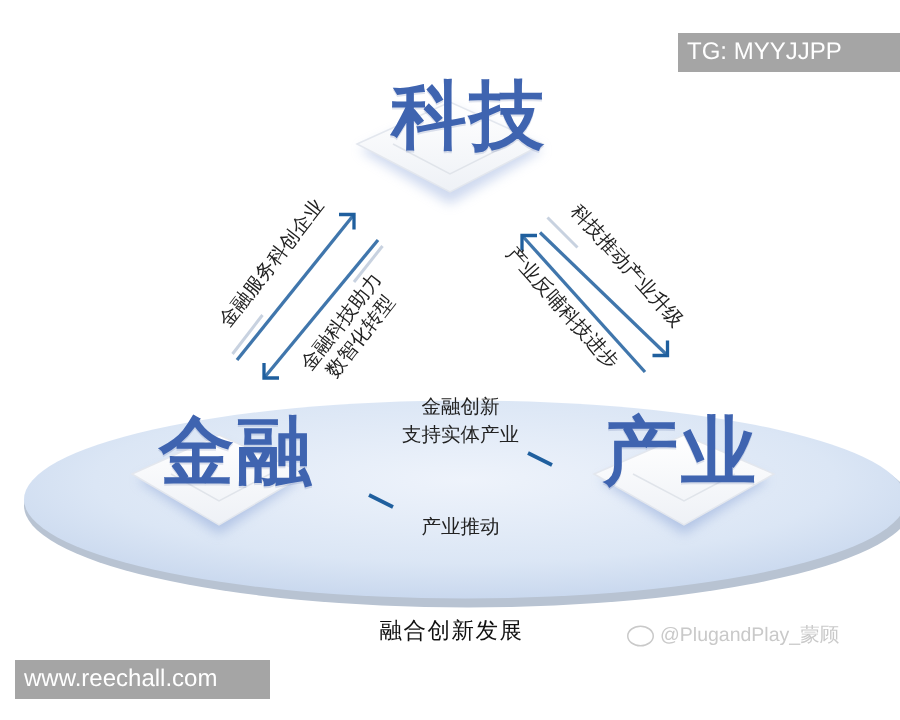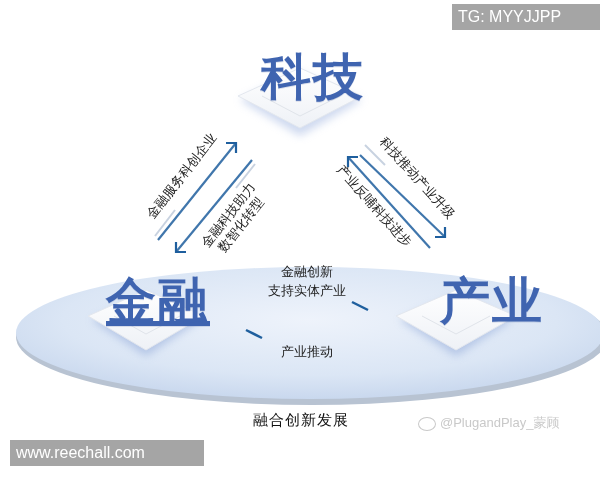--- a/index.html
+++ b/index.html
@@ -109,40 +109,40 @@
 
   <g>
     <line x1="238" y1="310" x2="366" y2="310" stroke="url(#arrowGradR)" stroke-width="2.5"></line>
     <polyline points="352,302 368,310" fill="none" stroke="#1f5f9e" stroke-width="2.5"></polyline>
     <line x1="248" y1="330" x2="378" y2="330" stroke="url(#arrowGradL)" stroke-width="2.5"></line>
     <polyline points="262,338 246,330" fill="none" stroke="#1f5f9e" stroke-width="2.5"></polyline>
   </g>
 </svg>
 
 <div class="node-title" style="left:261px; top:52px;">科技</div>
-<div class="node-title" style="left:106px; top:276px;text-decoration:underline;">金融</div>
-<div class="node-title" style="left:440px; top:276px;">产业</div>
+<div class="node-title" style="left:106px; top:276px;">金融</div>
+<div class="node-title" style="left:402px; top:276px;">产业</div>
 
 <div class="rot-label" style="left:130px; top:168px; transform: rotate(-52deg);">金融服务科创企业</div>
 <div class="rot-label" style="left:196px; top:204px; transform: rotate(-52deg);">
   <div>金融科技助力</div>
   <div>数智化转型</div>
 </div>
 
 <div class="rot-label" style="left:365px; top:170px; transform: rotate(48deg);">科技推动产业升级</div>
 <div class="rot-label" style="left:322px; top:198px; transform: rotate(48deg);">产业反哺科技进步</div>
 
 <div class="h-label" style="left:262px; top:262px; width:90px;">
   <div>金融创新</div>
   <div>支持实体产业</div>
 </div>
-<div class="h-label" style="left:262px; top:342px; width:90px;">
+<div class="h-label" style="left:262px; top:342px; width:90px;font-family:Liberation Mono, monospace;">
   <div>产业推动</div>
 </div>
 
 <div class="bottom-caption" style="left:253px; top:411px;">融合创新发展</div>
 
 <div class="weibo" style="left:418px; top:414px;">
   <span class="weibo-icon"></span><span>@PlugandPlay_蒙顾</span>
 </div>
 
-<div class="watermark-box" style="left:452px; top:4px; width:148px; box-sizing:border-box;">TG: MYYJJPP</div>
-<div class="watermark-box" style="left:10px; top:440px; width:194px; box-sizing:border-box;">www.reechall.com</div>
+<div class="watermark-box" style="left:452px; top:22px; width:148px; box-sizing:border-box;">TG: MYYJJPP</div>
+<div class="watermark-box" style="left:10px; top:440px; width:170px; box-sizing:border-box;">www.reechall.com</div>
 
 </body></html>

